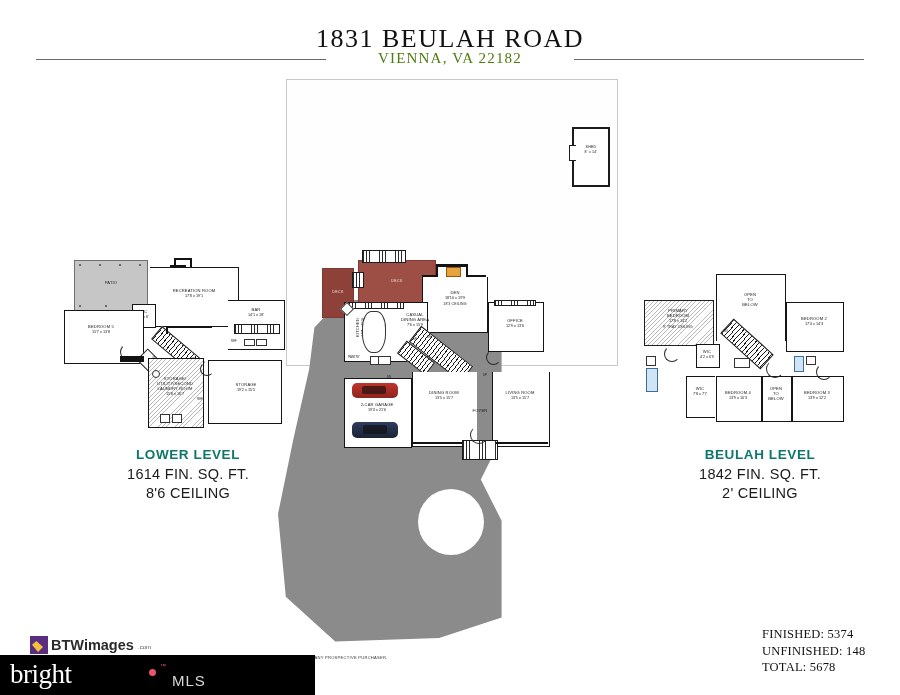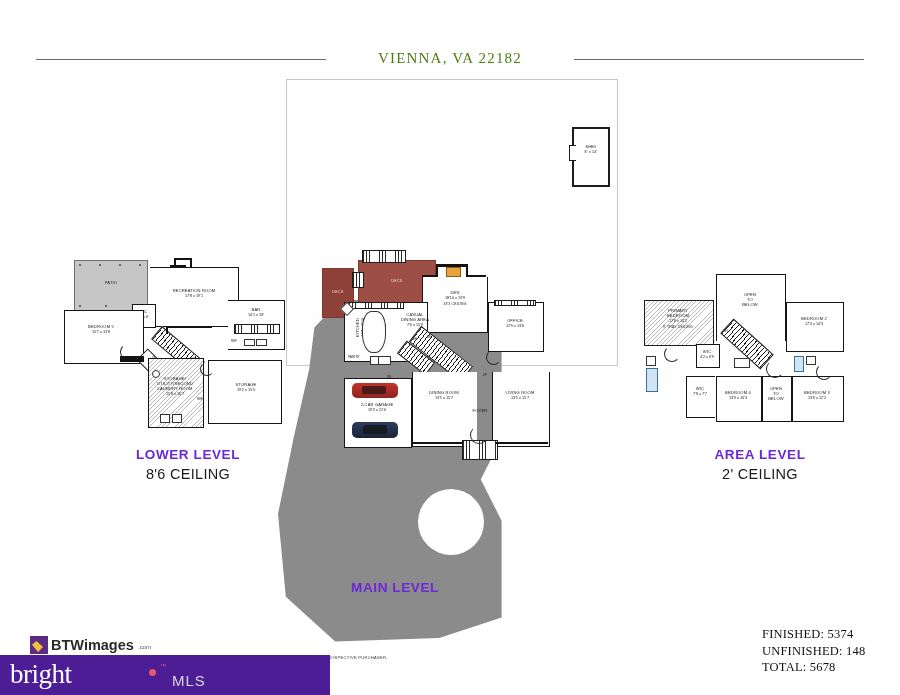--- a/index.html
+++ b/index.html
@@ -104,21 +104,21 @@
     text-align:center;font-size:3.6px;color:#f3e3df;letter-spacing:.4px;
   }
   .car{position:absolute;border-radius:5px;}
   .car.red{background:linear-gradient(180deg,#c0352c,#8d2420);}
   .car.blue{background:linear-gradient(180deg,#2e3d5c,#1b2436);}
   .car i{position:absolute;background:#0d0d0d;border-radius:2px;opacity:.6;}
 
   
   .caption{position:absolute;text-align:center;width:220px;}
   .caption .ttl{
-    font-size:13.5px;font-weight:bold;letter-spacing:.6px;color:#6d28d9;margin-bottom:3px;
+    font-size:13.5px;font-weight:bold;letter-spacing:.6px;color:#0f766e;margin-bottom:3px;
   }
   .caption .ln{font-size:14.5px;letter-spacing:.3px;color:#1b1b1b;line-height:19px;}
   #cap-lower{left:78px;top:447px;}
   #cap-main{left:285px;top:580px;}
   #cap-upper{left:650px;top:447px;}
 
   
   #totals{
     position:absolute;left:762px;top:626px;
     font-family:"Liberation Serif", serif;
@@ -138,36 +138,36 @@
   #btw-text{
     position:absolute;left:21px;top:1px;font-size:14.5px;font-weight:bold;color:#2b2b2b;
   }
   #btw-dot{position:absolute;left:108px;top:8px;font-size:6px;color:#555;}
   #disclaimer{
     position:absolute;left:84px;top:655px;width:340px;
     font-size:4.1px;line-height:6px;letter-spacing:.25px;color:#3a3a3a;
   }
   #mls{
     position:absolute;left:0px;top:655px;width:315px;height:40px;
-    background:#4c1d95;
-    padding-left:15px;
+    background:#000000;
   }
   #mls-b{
     position:absolute;left:10px;top:4px;
     font-family:"Liberation Serif", serif;
     font-size:27px;color:#ffffff;letter-spacing:-.5px;
   }
   #mls-tm{position:absolute;left:160px;top:8px;font-size:6px;color:#e8556d;}
   #mls-dot{position:absolute;left:149px;top:14px;width:7px;height:7px;background:#e8556d;border-radius:50%;}
   #mls-s{position:absolute;left:172px;top:17px;font-size:15px;color:#d8d8d8;letter-spacing:1px;}
 </style>
 </head>
 <body>
 
 <div id="header">
+  <div id="title">1831 BEULAH ROAD</div>
   <div id="rule-left"></div>
   <div id="rule-right"></div>
   <div id="subtitle">
     <span>VIENNA, VA 22182</span>
   </div>
 </div>
 
 <div id="lot"></div>
 <div id="shed">
   <div class="nub"></div>
@@ -401,29 +401,30 @@
   </div>
 
   <div class="door" style="left:26px;top:74px;width:14px;height:14px;"></div>
   <div class="door" style="left:128px;top:88px;width:16px;height:16px;"></div>
   <div class="door" style="left:178px;top:92px;width:14px;height:14px;"></div>
   <div class="fix" style="left:96px;top:86px;width:14px;height:8px;"></div>
 </div>
 
 <div class="caption" id="cap-lower">
   <div class="ttl">LOWER LEVEL</div>
+  <div class="ln">1614 FIN. SQ. FT.</div>
   <div class="ln">8'6 CEILING</div>
 </div>
 
 <div class="caption" id="cap-main">
-  <div class="ttl">MAIN LEVEL</div>
 </div>
 
 <div class="caption" id="cap-upper">
-  <div class="ttl">AREA LEVEL</div>
+  <div class="ttl">BEULAH LEVEL</div>
+  <div class="ln">1842 FIN. SQ. FT.</div>
   <div class="ln">2' CEILING</div>
 </div>
 
 <div id="totals">
   <div>FINISHED: 5374</div>
   <div>UNFINISHED: 148</div>
   <div>TOTAL: 5678</div>
 </div>
 
 <div id="disclaimer">FOR MARKETING PURPOSE ONLY, AREA NOT TO SCALE AND SHOULD BE VIEWED WITH THIS IN MIND BY ANY PROSPECTIVE PURCHASER.</div>

